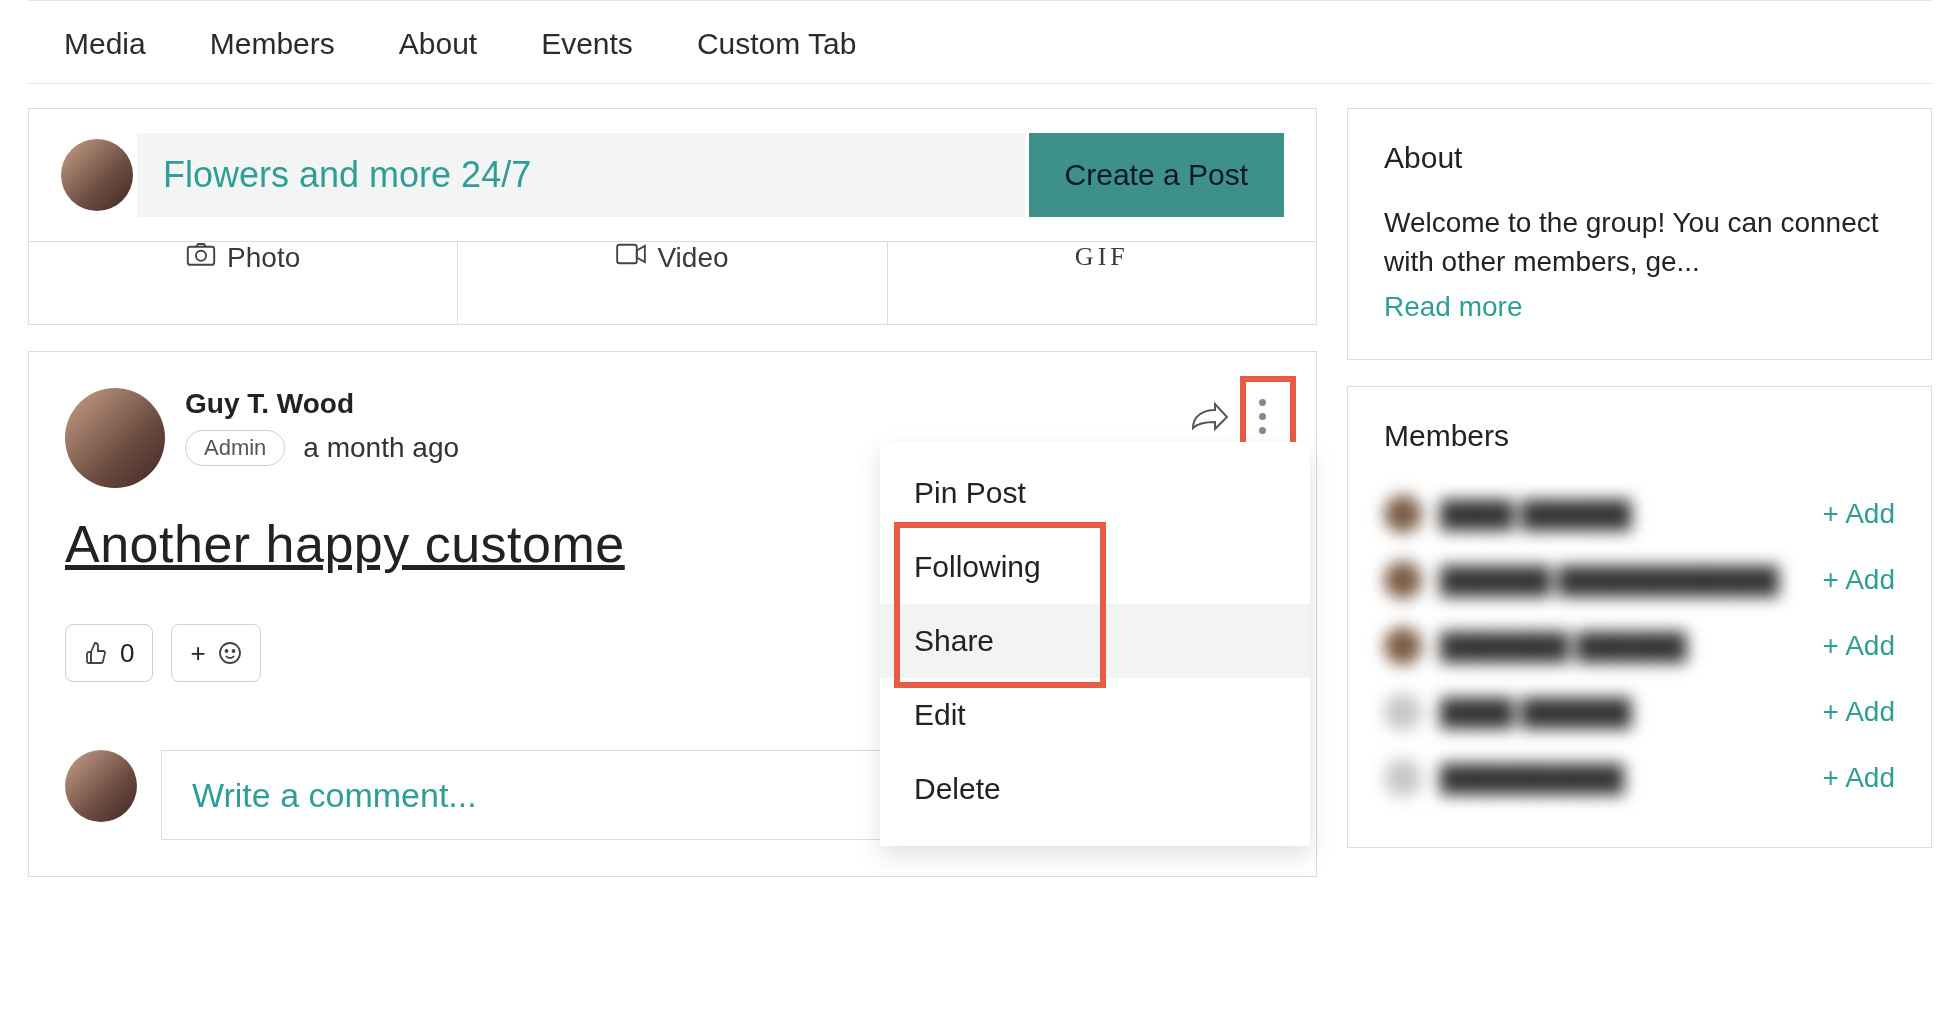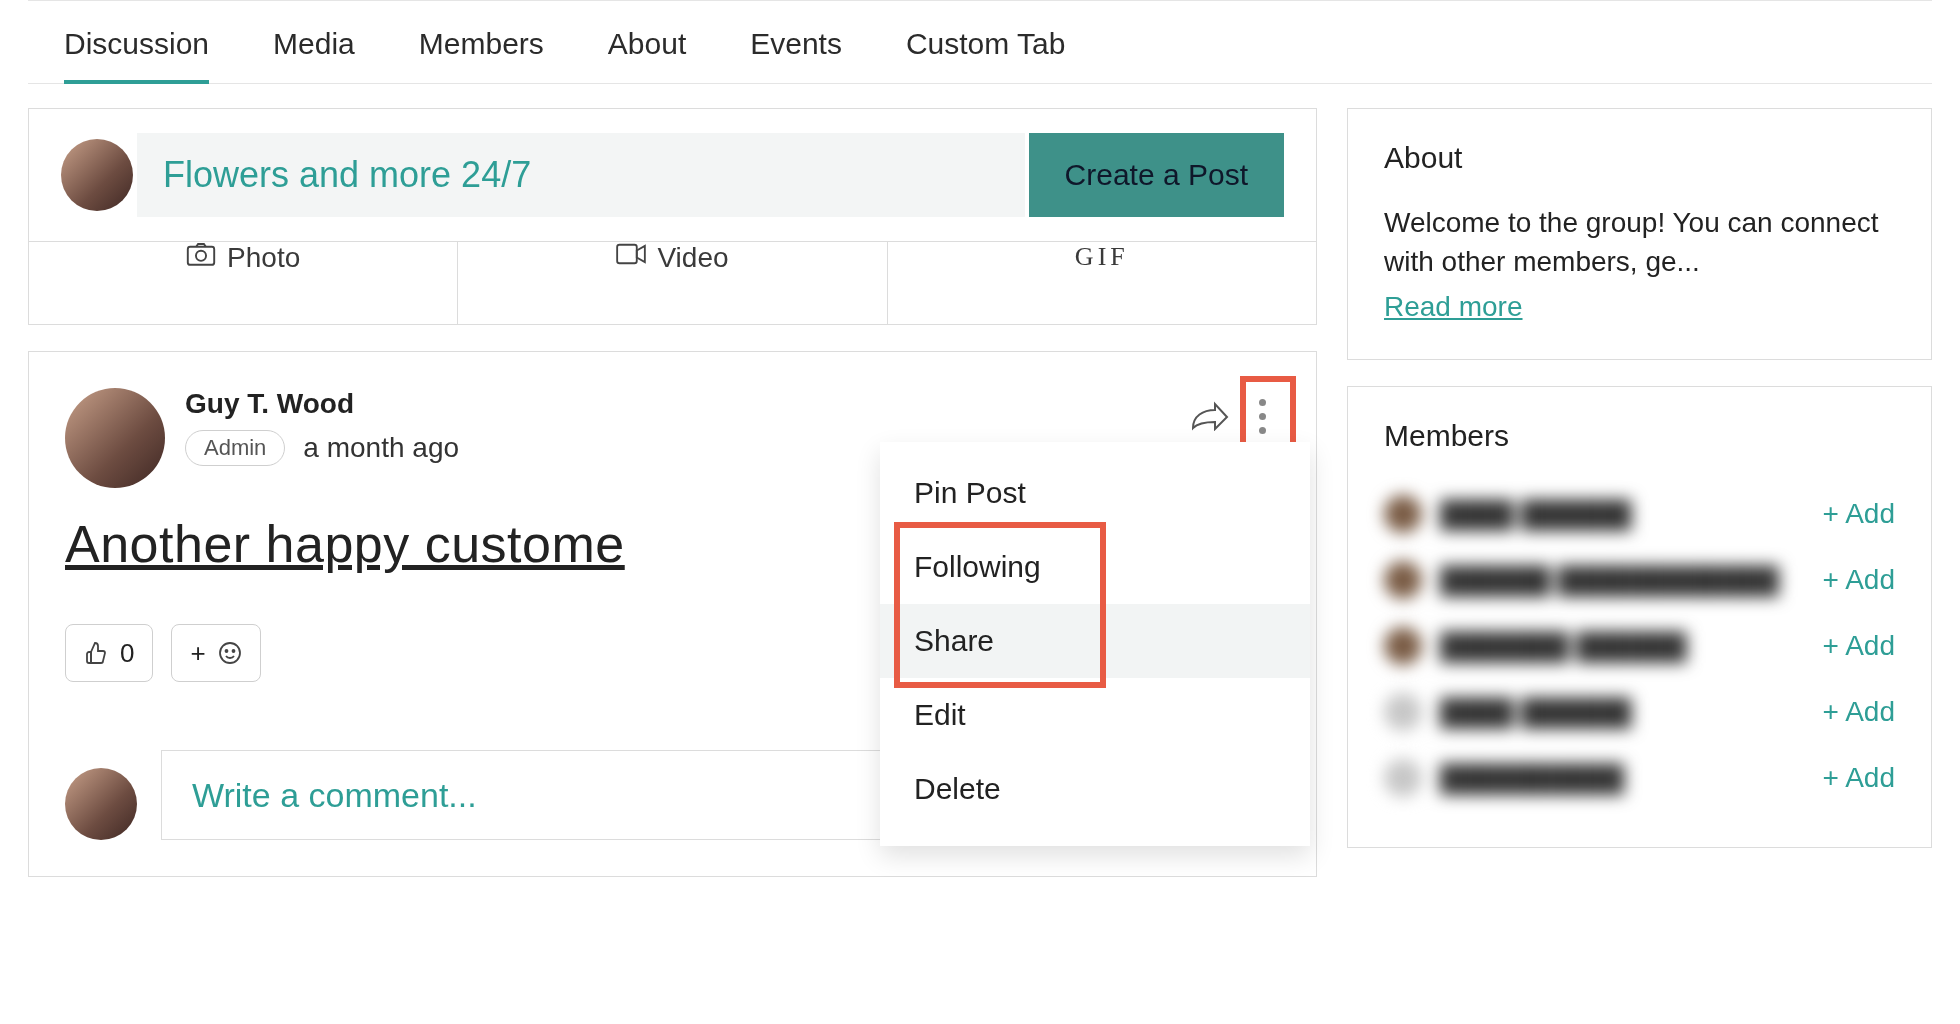--- a/index.html
+++ b/index.html
@@ -169,21 +169,21 @@
     position: absolute;
     left: 14px;
     top: 80px;
     width: 212px;
     height: 166px;
     border: 6px solid #e85b44;
     pointer-events: none;
   }
   .comment-row {
     display: flex;
-    align-items: flex-end;
+    align-items: flex-start;
     gap: 24px;
     margin-top: 68px;
   }
   .comment-input {
     flex: 1;
     border: 1px solid #dcdcdc;
     height: 90px;
     display: flex;
     align-items: center;
     padding: 0 30px;
@@ -191,21 +191,20 @@
     color: #2e9e96;
   }
   
   .side-panel { border: 1px solid #dcdcdc; padding: 32px 36px 36px 36px; }
   .side-title { font-size: 30px; margin-bottom: 28px; }
   .side-text { font-size: 28px; line-height: 1.4; }
   .read-more {
     display: inline-block;
     margin-top: 10px;
     color: #2e9e96;
-    text-decoration: underline;
     font-size: 28px;
     cursor: pointer;
   }
   .members-panel { margin-top: 26px; }
   .member-row {
     display: flex;
     align-items: center;
     justify-content: space-between;
     height: 66px;
   }
@@ -223,21 +222,20 @@
   .add-link { color: #2e9e96; font-size: 28px; cursor: pointer; }
   .cutoff { overflow: hidden; }
 </style>
 </head>
 <body>
 
 <div class="wrap">
   <div class="top-rule"></div>
 
   <div class="tabs">
-    <div class="tab active">Discussion</div>
     <div class="tab">Media</div>
     <div class="tab">Members</div>
     <div class="tab">About</div>
     <div class="tab">Events</div>
     <div class="tab">Custom Tab</div>
   </div>
 
   <div class="main cutoff">
     <div class="left">
 

